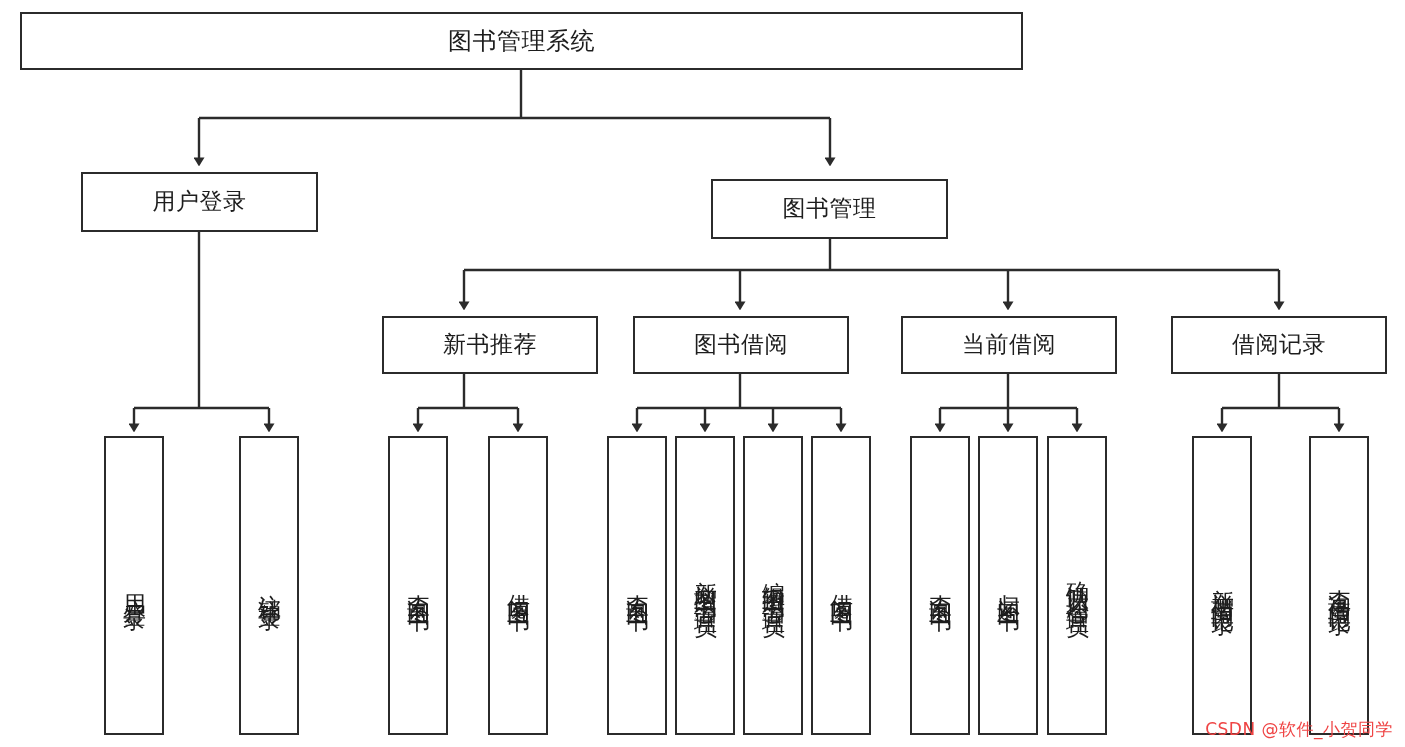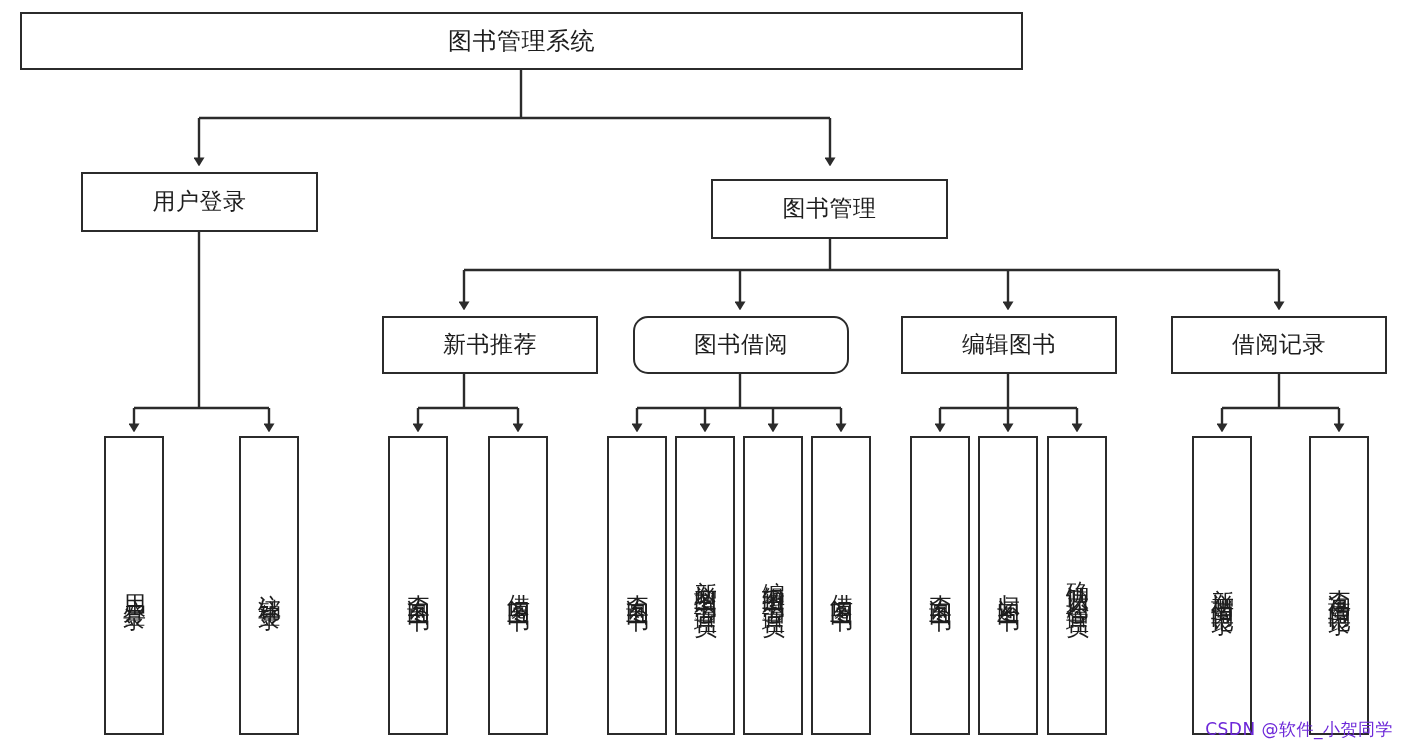--- a/index.html
+++ b/index.html
@@ -61,21 +61,21 @@
     font-size: 23px;
     line-height: 1.04;
     letter-spacing: 5px;
     text-align: center;
   }
   #watermark {
     position: absolute;
     right: 12px;
     bottom: 6px;
     font-size: 17px;
-    color: #6d28d9;
+    color: #ef4444;
     letter-spacing: 0.5px;
     white-space: nowrap;
     user-select: none;
   }
 </style>
 </head>
 <body>
 
 <div id="diagram-root">
 
@@ -138,25 +138,25 @@
   <div class="node horiz level2" style="left:81px; top:172px; width:237px; height:60px;">
     <span class="node-label">用户登录</span>
   </div>
   <div class="node horiz level2" style="left:711px; top:179px; width:237px; height:60px;">
     <span class="node-label">图书管理</span>
   </div>
 
   <div class="node horiz level3" style="left:362px; top:316px; width:216px; height:58px;margin-left:20px;">
     <span class="node-label">新书推荐</span>
   </div>
-  <div class="node horiz level3" style="left:633px; top:316px; width:216px; height:58px;border-radius:15px;">
+  <div class="node horiz level3" style="left:633px; top:316px; width:216px; height:58px;">
     <span class="node-label">图书借阅</span>
   </div>
   <div class="node horiz level3" style="left:901px; top:316px; width:216px; height:58px;">
-    <span class="node-label">编辑图书</span>
+    <span class="node-label">当前借阅</span>
   </div>
   <div class="node horiz level3" style="left:1171px; top:316px; width:216px; height:58px;">
     <span class="node-label">借阅记录</span>
   </div>
 
   <div class="node vert" style="left:104px; top:436px; width:60px; height:299px;">
     <span class="node-label">用户登录</span>
   </div>
   <div class="node vert" style="left:239px; top:436px; width:60px; height:299px;">
     <span class="node-label">注销登录</span>

